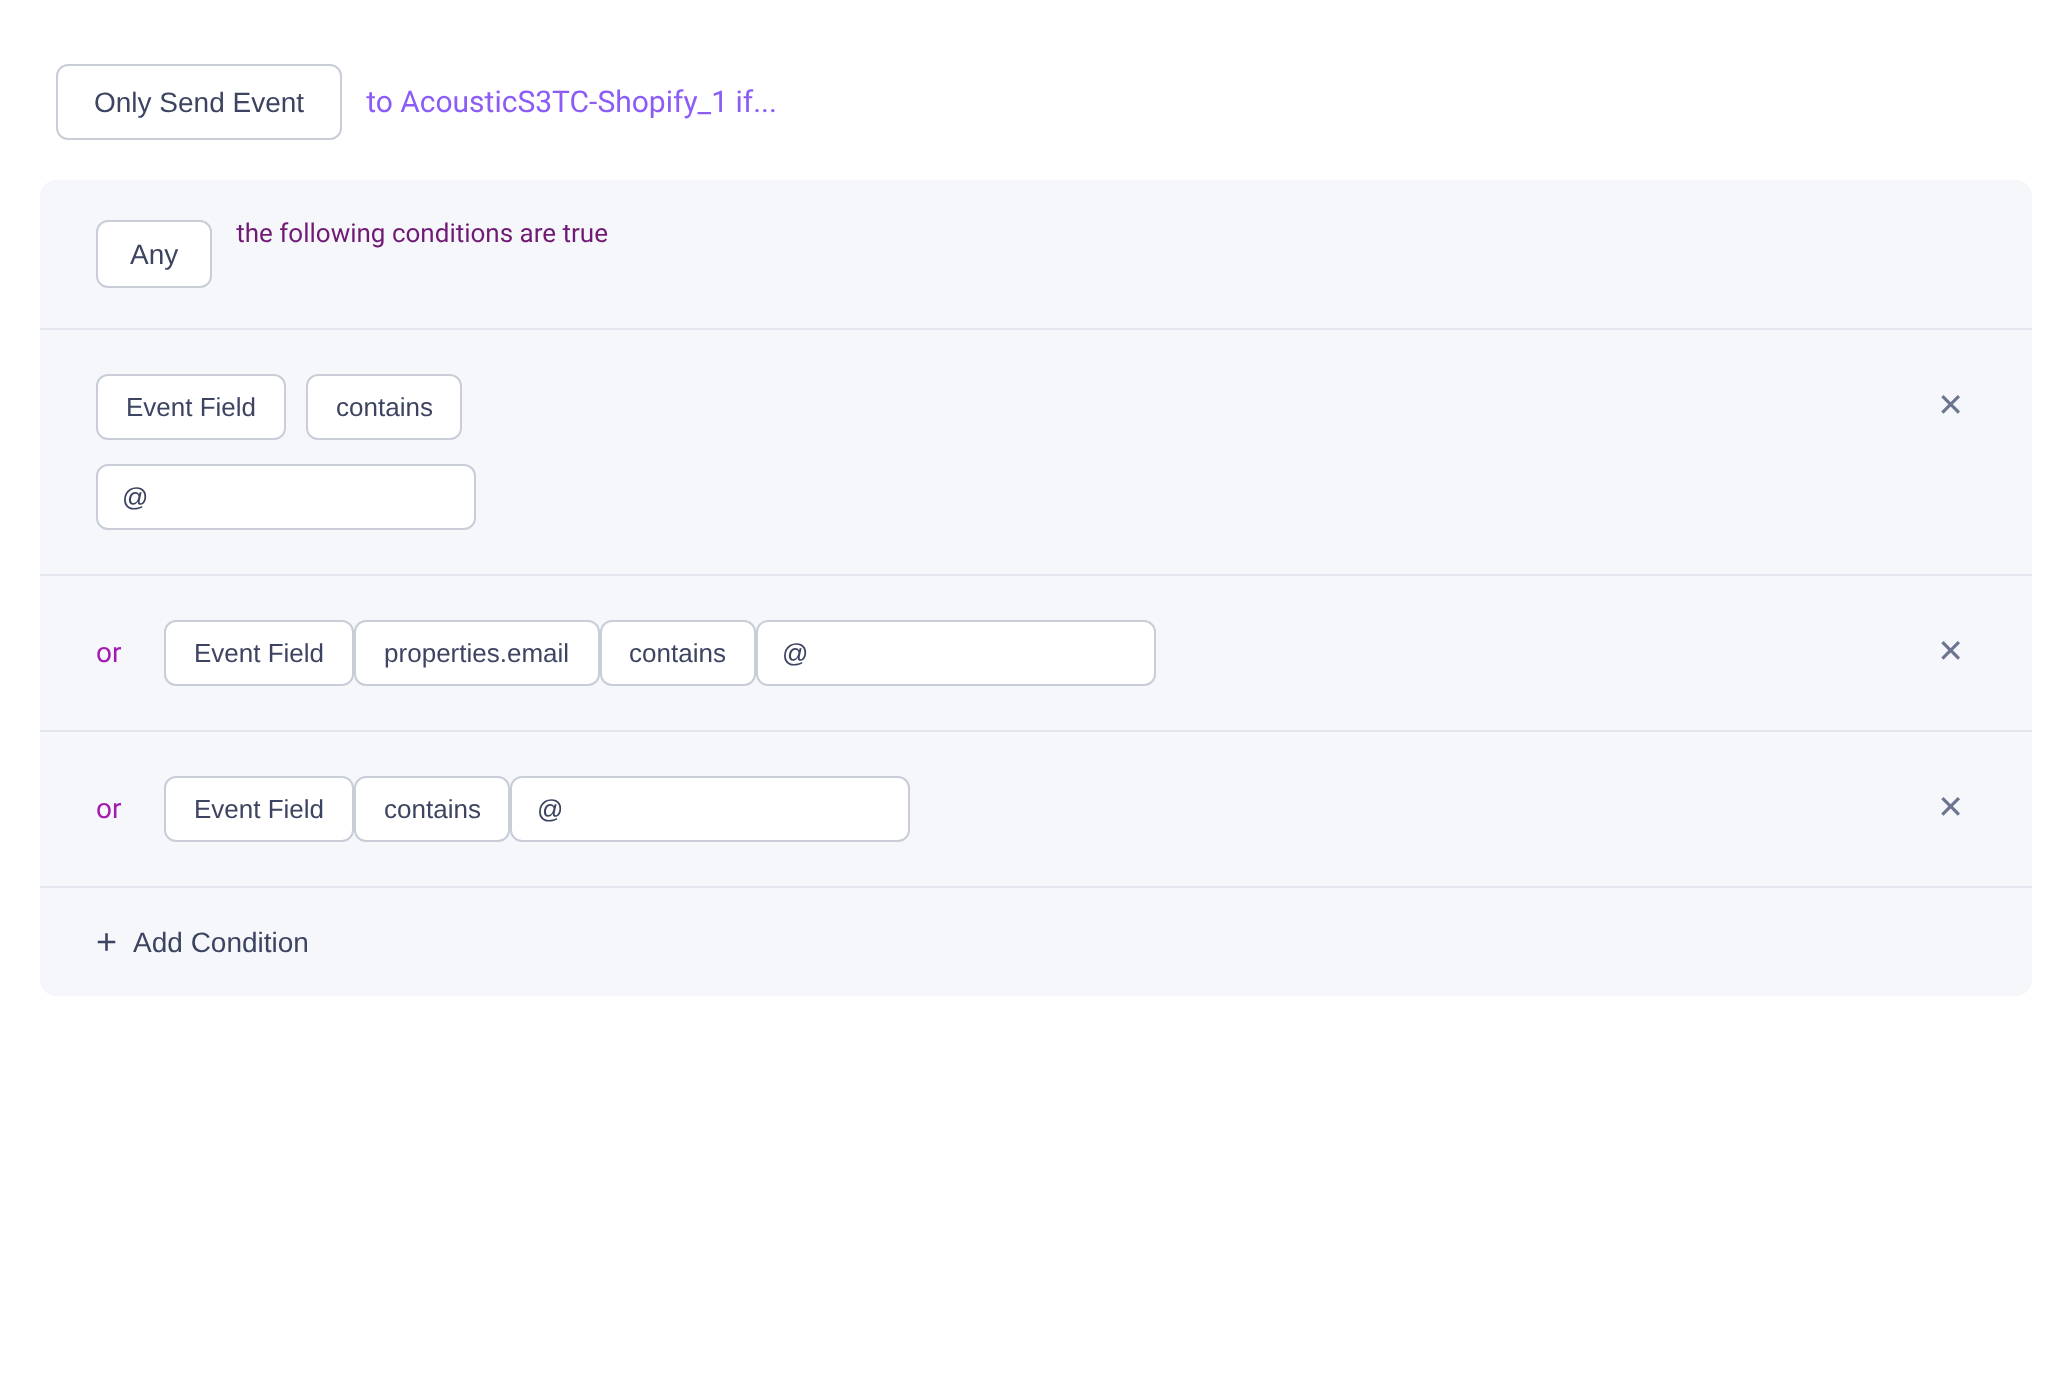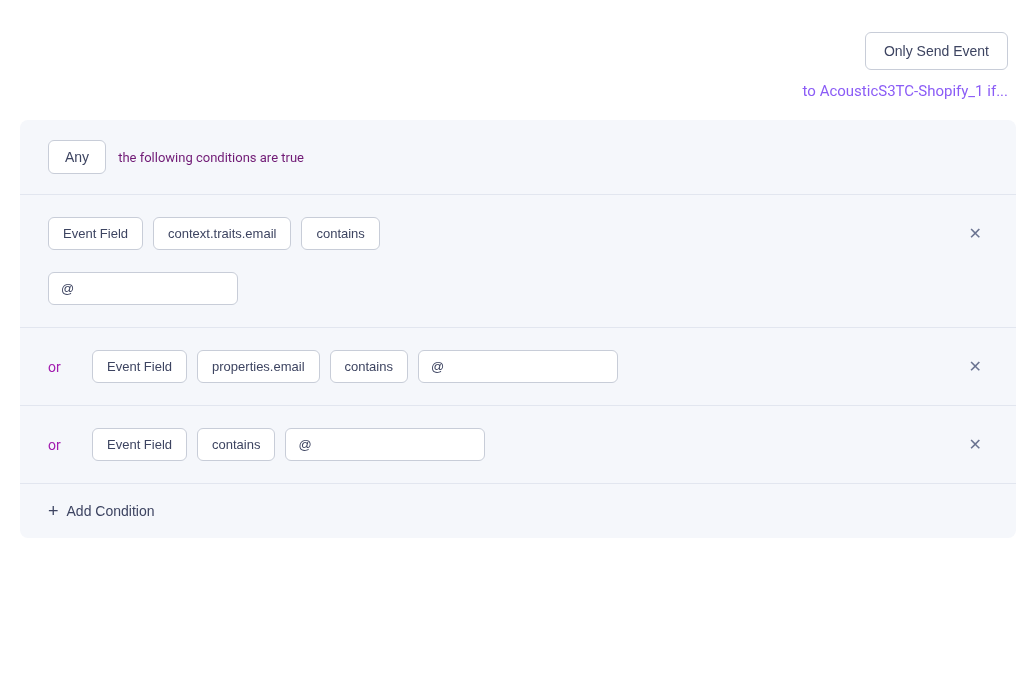--- a/index.html
+++ b/index.html
@@ -20,24 +20,23 @@
     .page-container {
       width: 1036px;
       min-height: 694px;
       background: #ffffff;
       padding: 20px 0;
     }
 
     
     .header-row {
       display: flex;
-      align-items: flex-end;
+      align-items: center;
       padding: 12px 28px 20px 28px;
       gap: 12px;
-      flex-direction: column;
     }
 
     .only-send-btn {
       border: 1.5px solid #c8cdd8;
       border-radius: 6px;
       background: #ffffff;
       color: #3d4461;
       padding: 10px 18px;
       font-size: 14px;
       font-weight: 500;
@@ -55,21 +54,20 @@
       background: #f5f7fb;
       margin: 0 20px;
       border-radius: 8px;
       padding: 0;
       overflow: hidden;
     }
 
     
     .any-row {
       display: flex;
-      align-items: center;
       padding: 20px 28px;
       gap: 12px;
       border-bottom: 1.5px solid #e2e6ef;
     }
 
     .any-btn {
       border: 1.5px solid #c8cdd8;
       border-radius: 6px;
       background: #ffffff;
       color: #3d4461;
@@ -82,21 +80,20 @@
     .any-text {
       color: #701a75;
       font-size: 13px;
     }
 
     
     .condition-row {
       display: flex;
       align-items: center;
       padding: 22px 28px;
-      gap: 10px;
       border-bottom: 1.5px solid #e2e6ef;
       position: relative;
     }
 
     .condition-row.first-row {
       flex-wrap: wrap;
       align-items: flex-start;
     }
 
     .or-label {
@@ -199,21 +196,20 @@
   <div class="conditions-area">
 
     <div class="any-row">
       <button class="any-btn">Any</button>
       <span class="any-text">the following conditions are true</span>
     </div>
 
     <div class="condition-row first-row">
       <div class="condition-top-row">
         <button class="field-btn">Event Field</button>
-        <button class="field-btn">context.traits.email</button>
         <button class="field-btn">contains</button>
         <button class="x-close">✕</button>
       </div>
       <div class="condition-bottom-row">
         <input class="value-input" type="text" style="width: 190px;" value="@">
       </div>
     </div>
 
     <div class="condition-row">
       <span class="or-label">or</span>

